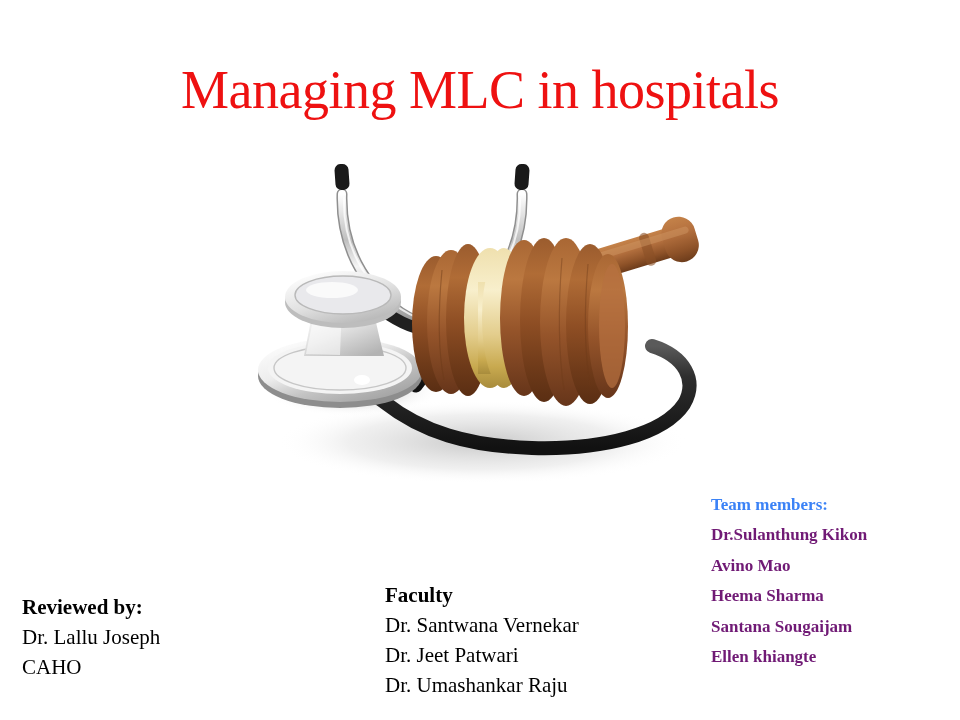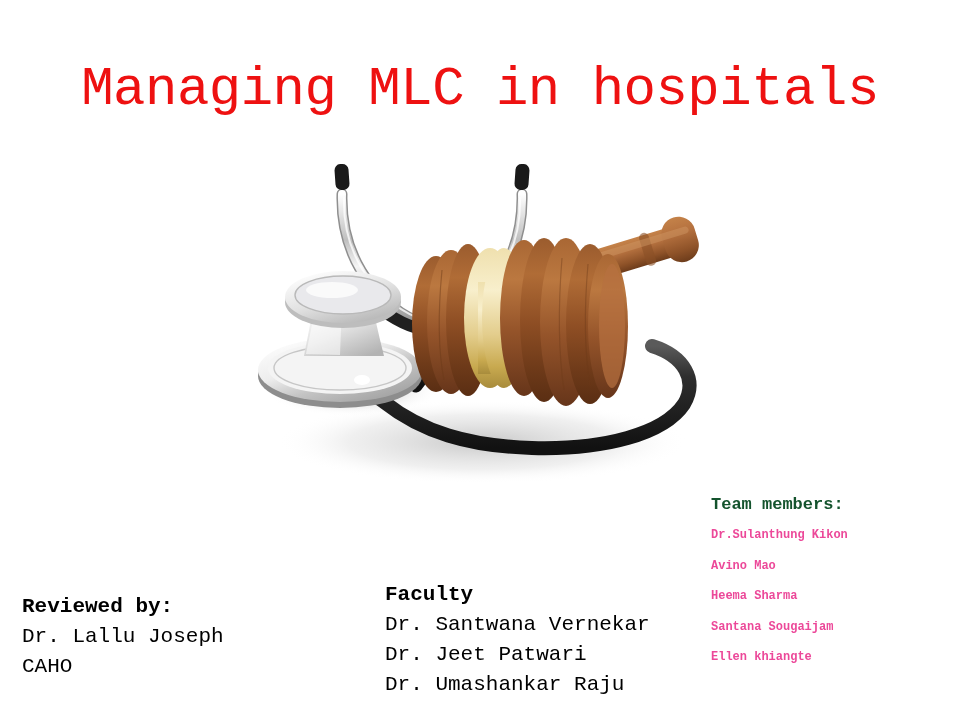--- a/index.html
+++ b/index.html
@@ -6,21 +6,21 @@
     margin: 0;
     padding: 0;
     background: #ffffff;
   }
   #slide {
     position: relative;
     width: 960px;
     height: 720px;
     background: #ffffff;
     overflow: hidden;
-    font-family: Liberation Mono, monospace;
+    font-family: Liberation Serif, serif;
   }
 
   
   #title {
     position: absolute;
     left: 0;
     top: 62px;
     width: 960px;
     text-align: center;
     color: #ee1111;
@@ -49,30 +49,30 @@
     color: #000000;
     white-space: nowrap;
   }
   .block .hdr { font-weight: bold; }
 
   #reviewed-block { left: 22px; top: 592px; }
   #faculty-block  { left: 385px; top: 580px; }
 
   #team-block { left: 711px; top: 490px; }
   #team-block .hdr {
-    color: #14532d;
+    color: #3b82f6;
     font-weight: bold;
     font-size: 17px;
     line-height: 30px;
     white-space: nowrap;
   }
   #team-block .member {
-    color: #ec4899;
+    color: #701a75;
     font-weight: bold;
-    font-size: 12px;
+    font-size: 17px;
     line-height: 30.5px;
     white-space: nowrap;
   }
 </style>
 </head>
 <body>
 
 <div id="slide">
 
   <div id="title">Managing MLC in hospitals</div>

